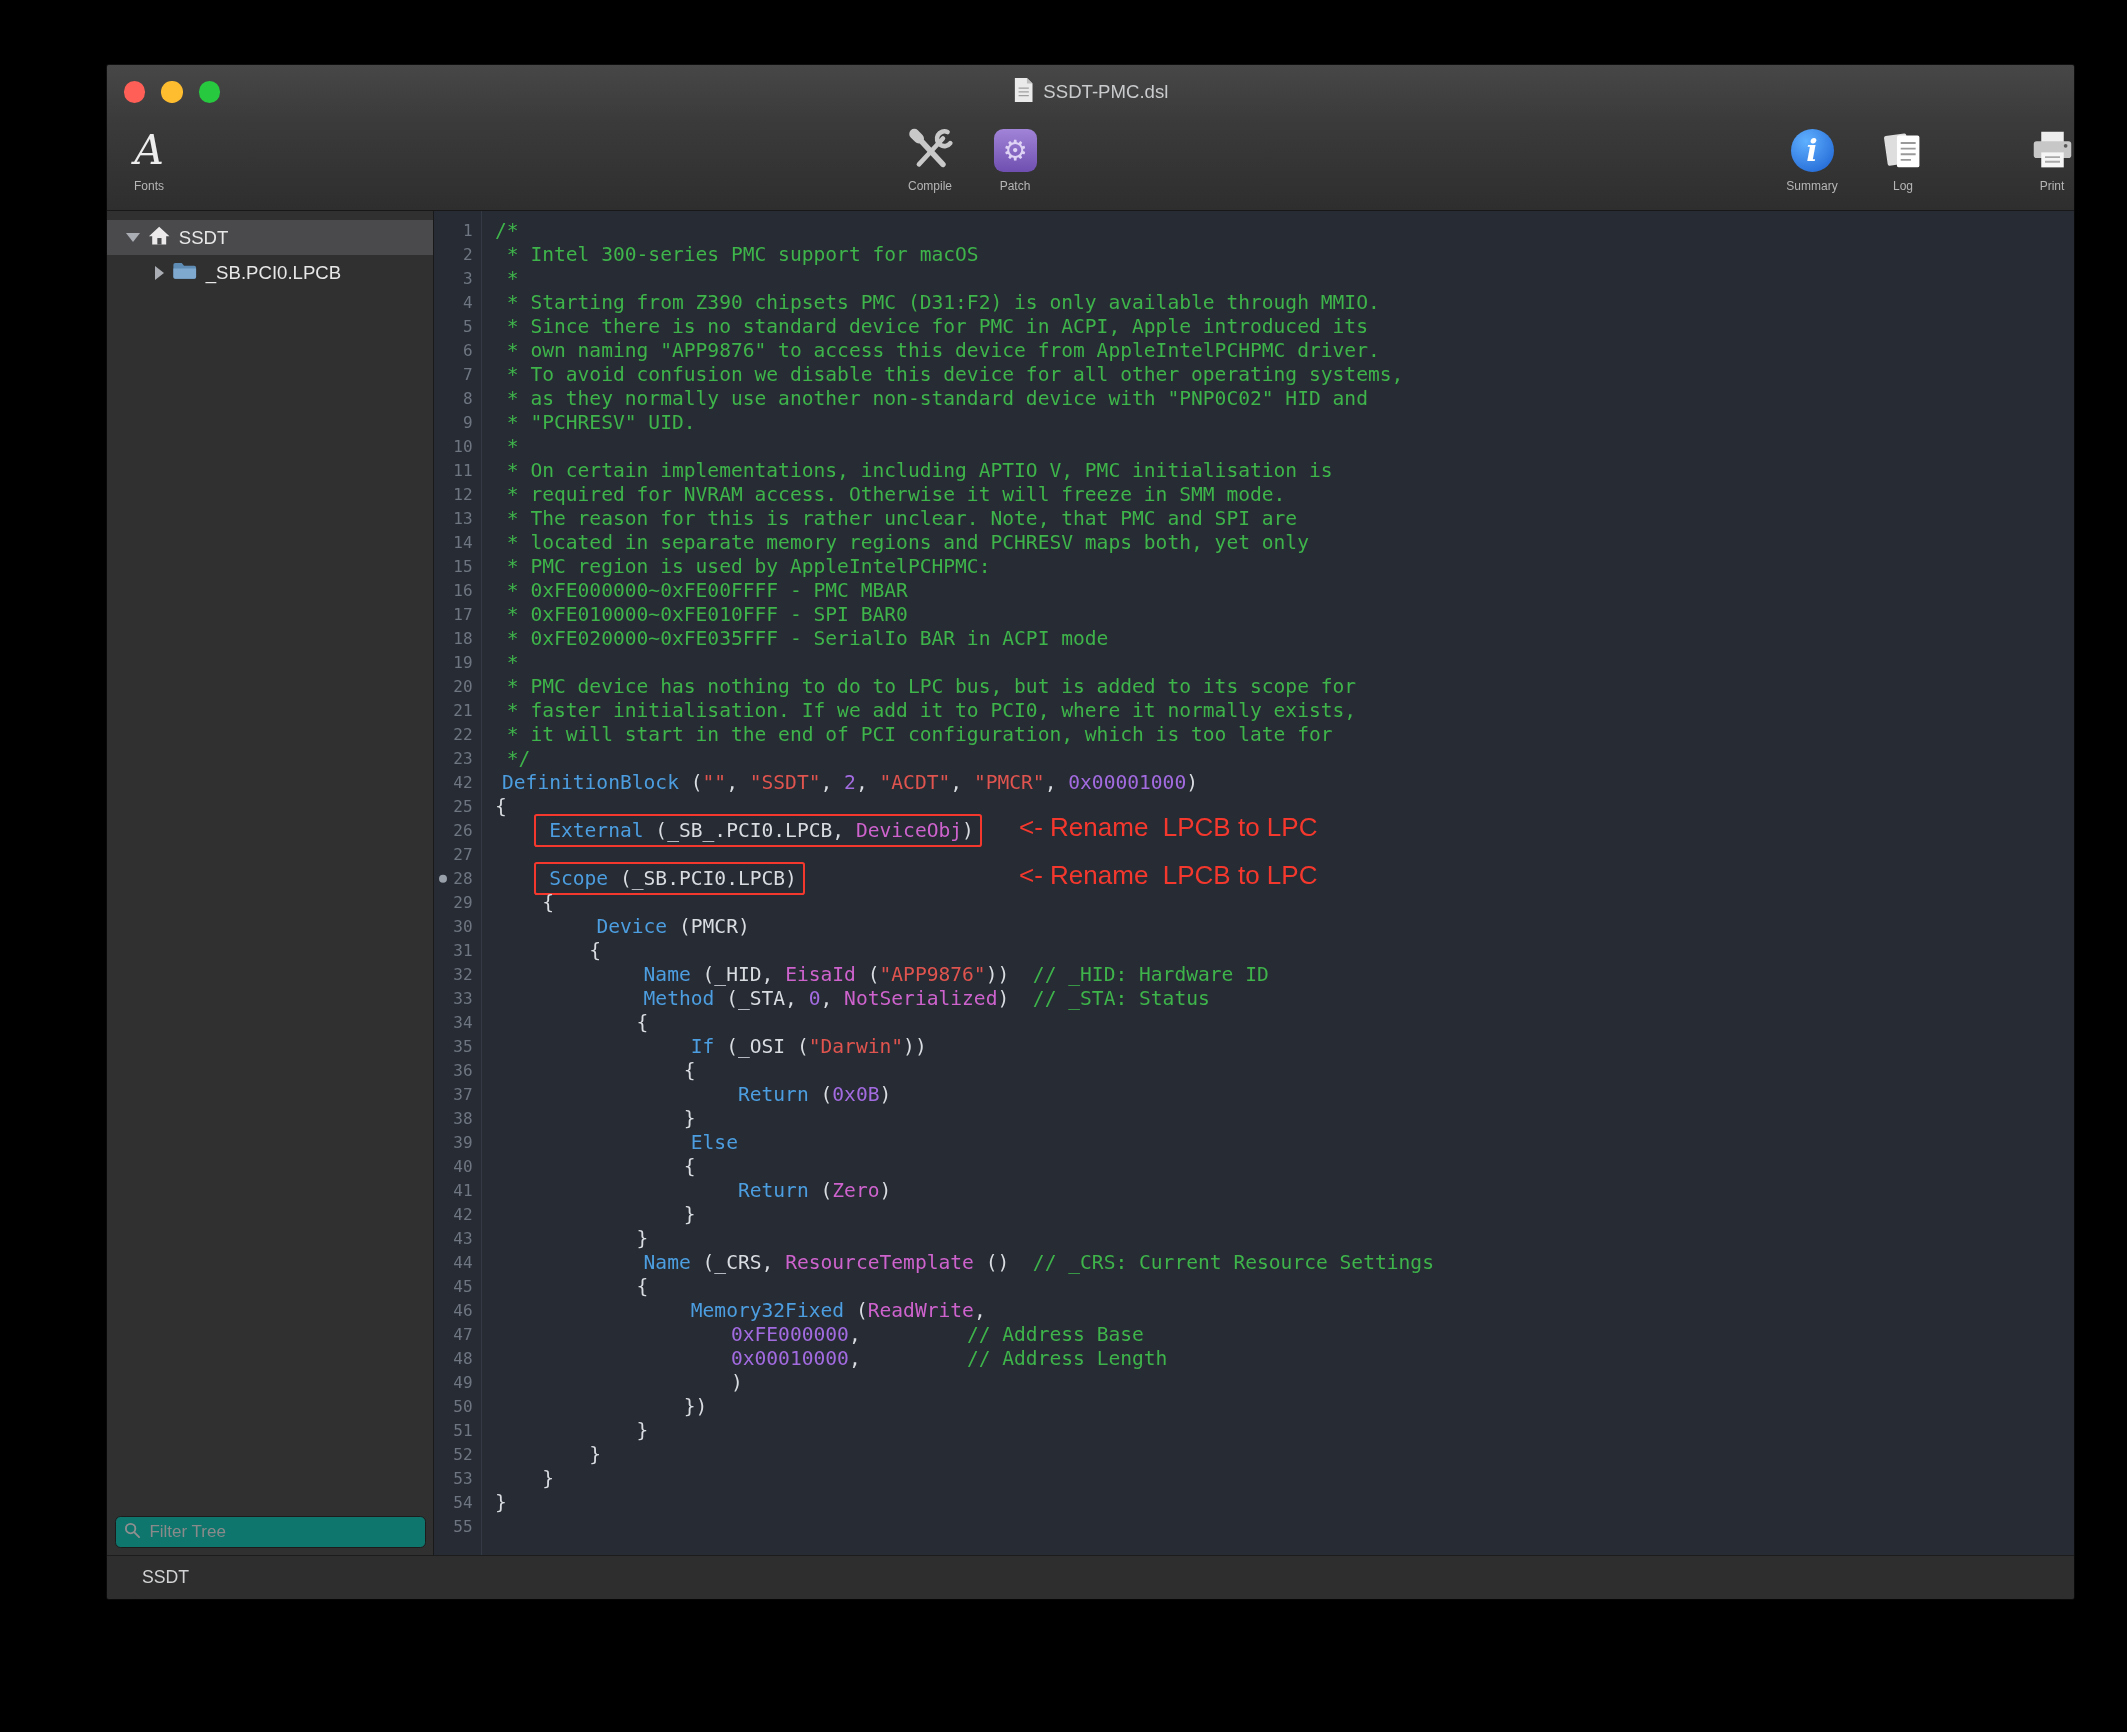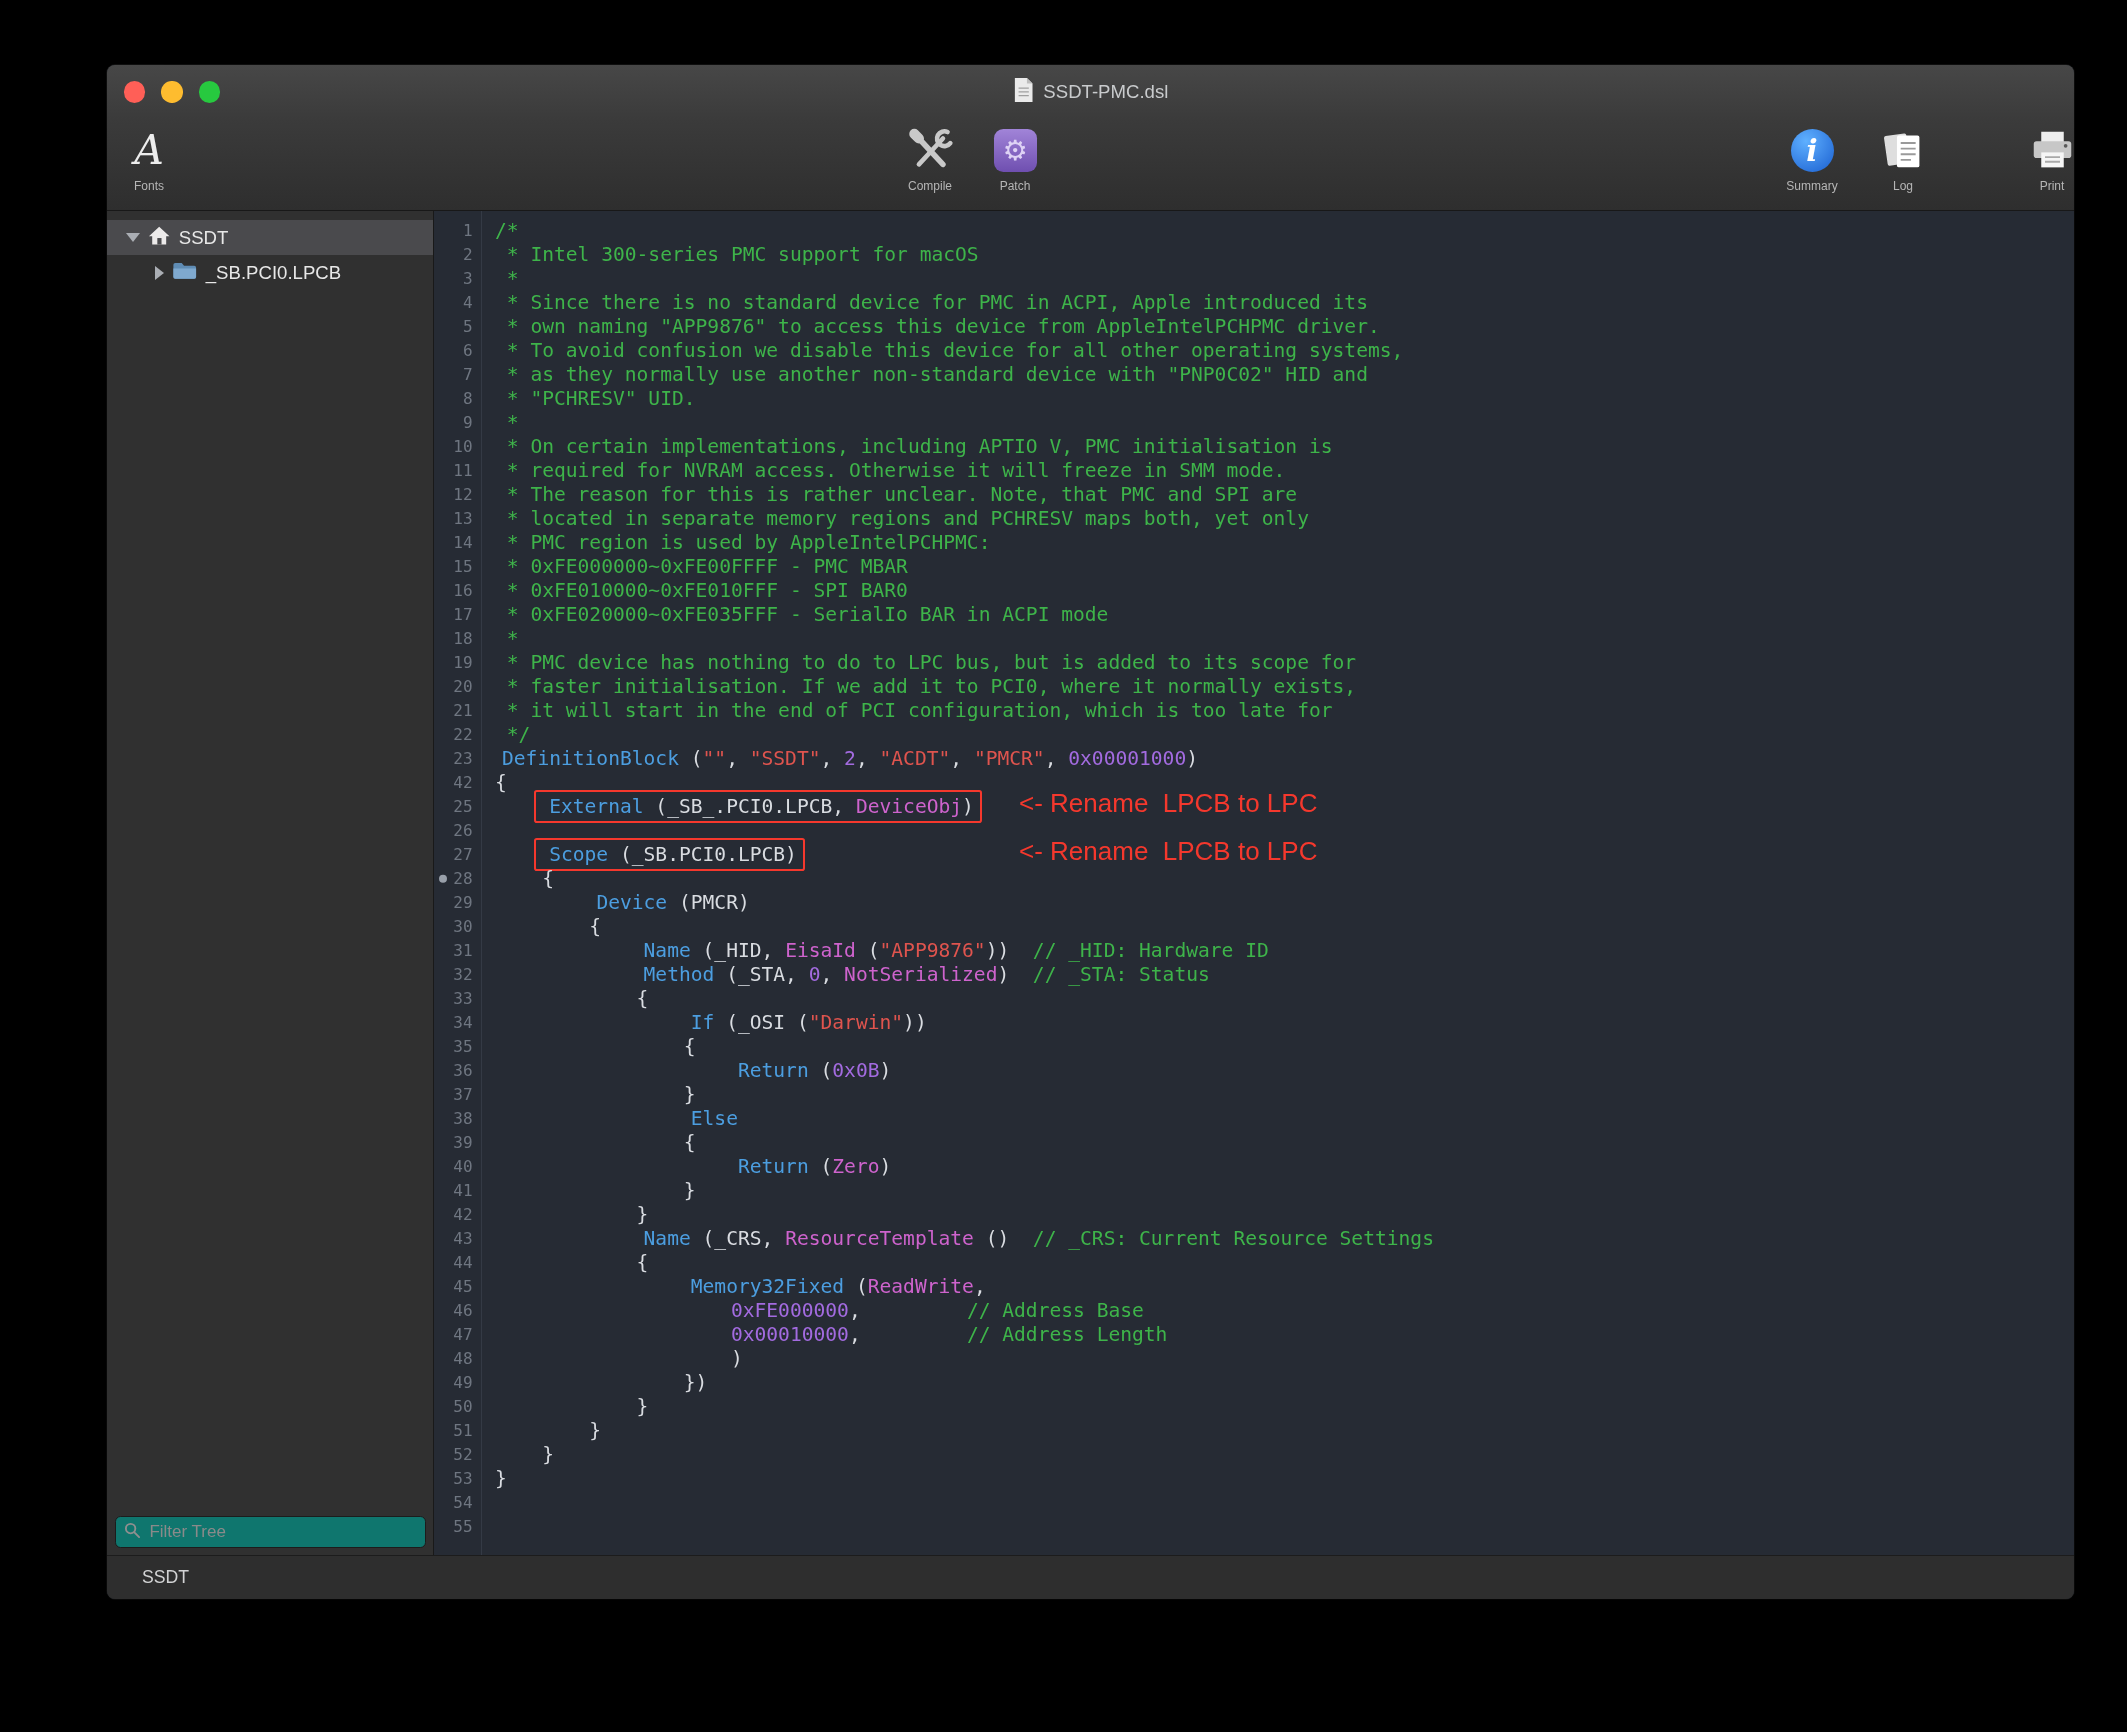--- a/index.html
+++ b/index.html
@@ -1,20 +1,20 @@
 <!DOCTYPE html>
 <html style="--annotation-red: #f5382d; --comment-green: #3eb44a; --keyword-blue: #4c9ee0; --string-red: #df544e; --number-purple: #a36be0; --predef-pink: #ce63cd; --plain-text: #d9dce1; --editor-bg: #262b34;font-size:15px"><head>
 <meta charset="utf-8">
 <style>
   html,body{margin:0;padding:0;background:#000;}
   body{width:2127px;height:1732px;position:relative;overflow:hidden;
        font-family:"Liberation Sans",sans-serif;}
 
   .window{position:absolute;left:107px;top:65px;width:1967px;height:1534px;
-    border-radius:8px;overflow:hidden;display:flex;flex-direction:column;
+    border-radius:2px;overflow:hidden;display:flex;flex-direction:column;
     background:#262b34;box-shadow:0 37px 93px rgba(0,0,0,.9),0 0 0 0.9px rgba(255,255,255,.07);}
 
   
   .titlebar{flex:0 0 54px;background:linear-gradient(#474747,#3b3b3b);
     position:relative;display:flex;align-items:center;justify-content:center;}
   .traffic{position:absolute;left:17px;top:0;height:100%;display:flex;align-items:center;gap:16px;}
   .tl{width:21.4px;height:21.4px;border-radius:50%;display:inline-block;}
   .tl.red{background:#ff5f57;}
   .tl.yellow{background:#febc2f;}
   .tl.green{background:#27c93f;}
@@ -377,20 +377,21 @@
             <span>54</span>
           </div>
           <div class="gutter-row">
             <span>55</span>
           </div>
         </div>
       <div class="code">
           <div class="code-line"><span class="tok-c">/*</span></div>
           <div class="code-line"><span class="tok-c"> * Intel 300-series PMC support for macOS</span></div>
           <div class="code-line"><span class="tok-c"> *</span></div>
+          <div class="code-line"><span class="tok-c"> * Starting from Z390 chipsets PMC (D31:F2) is only available through MMIO.</span></div>
           <div class="code-line"><span class="tok-c"> * Since there is no standard device for PMC in ACPI, Apple introduced its</span></div>
           <div class="code-line"><span class="tok-c"> * own naming "APP9876" to access this device from AppleIntelPCHPMC driver.</span></div>
           <div class="code-line"><span class="tok-c"> * To avoid confusion we disable this device for all other operating systems,</span></div>
           <div class="code-line"><span class="tok-c"> * as they normally use another non-standard device with "PNP0C02" HID and</span></div>
           <div class="code-line"><span class="tok-c"> * "PCHRESV" UID.</span></div>
           <div class="code-line"><span class="tok-c"> *</span></div>
           <div class="code-line"><span class="tok-c"> * On certain implementations, including APTIO V, PMC initialisation is</span></div>
           <div class="code-line"><span class="tok-c"> * required for NVRAM access. Otherwise it will freeze in SMM mode.</span></div>
           <div class="code-line"><span class="tok-c"> * The reason for this is rather unclear. Note, that PMC and SPI are</span></div>
           <div class="code-line"><span class="tok-c"> * located in separate memory regions and PCHRESV maps both, yet only</span></div>

